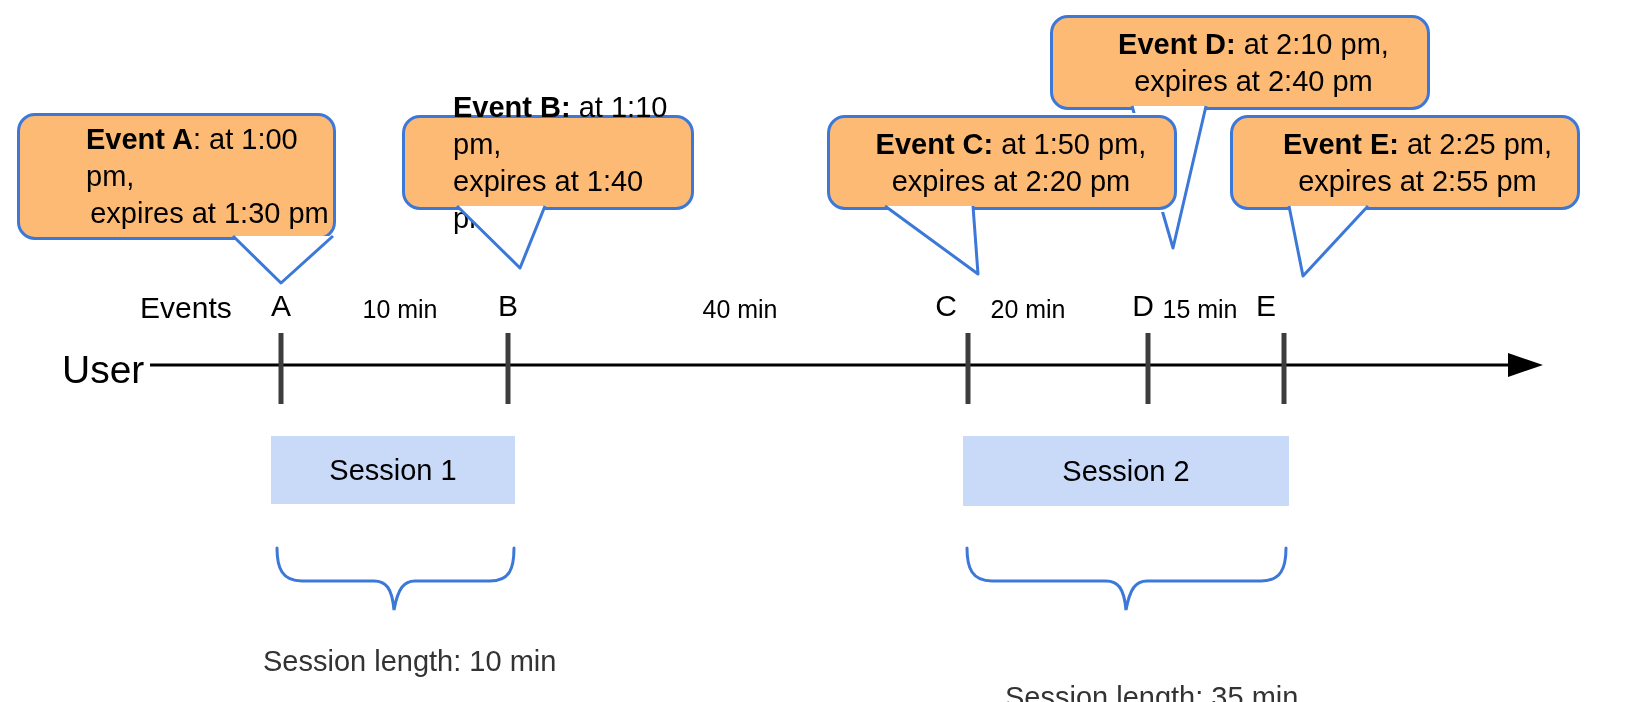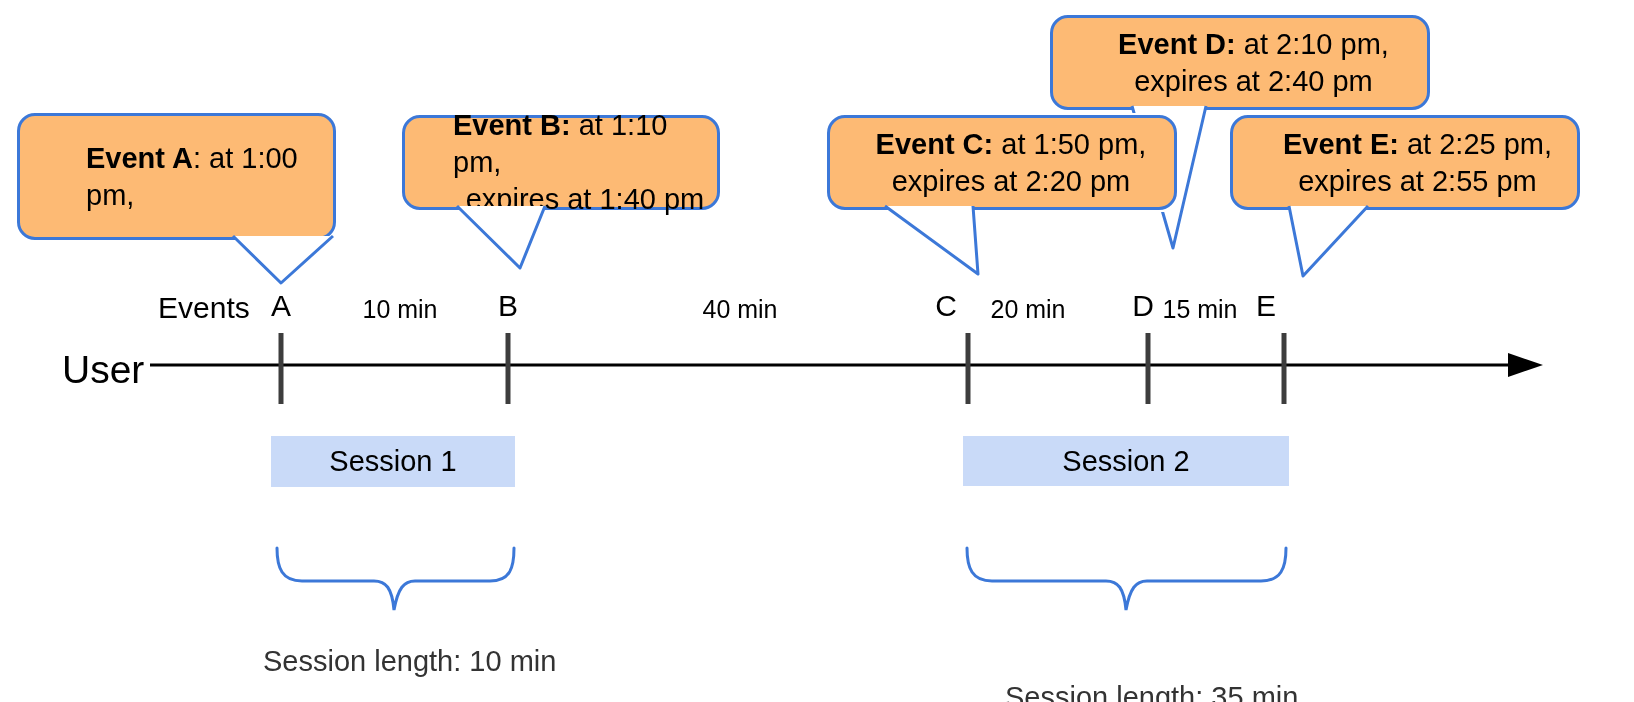--- a/index.html
+++ b/index.html
@@ -21,40 +21,41 @@
   .bubble .b{font-weight:bold;}
   .overlay{position:absolute;left:0;top:0;z-index:5;pointer-events:none;}
   .tail{fill:#fff;stroke:var(--callout-blue);stroke-width:3;stroke-linejoin:round;}
   .brace{fill:none;stroke:var(--callout-blue);stroke-width:3;stroke-linecap:round;}
   .axis{stroke:#000;stroke-width:3;}
   .arrowhead{fill:#000;}
   .tick{stroke:var(--tick-gray);stroke-width:5;}
   .lbl{position:absolute;white-space:nowrap;z-index:3;}
   .lbl.center{transform:translateX(-50%);}
   .user-label{font-size:39px;}
-  .events-label{font-size:30px;margin-left:18px;}
+  .events-label{font-size:30px;}
   .tick-label{font-size:30px;}
   .gap-label{font-size:25px;text-align:right;}
   .session{
     position:absolute;box-sizing:border-box;background:var(--session-fill);
     display:flex;align-items:center;justify-content:center;
     font-size:29px;color:#000;z-index:2;
   }
   .caption{position:absolute;font-size:29px;color:#333;white-space:nowrap;z-index:3;}
 </style>
 </head>
 <body>
 
 <div class="canvas">
 
   <div class="bubble" style="left:17px;top:113px;width:319px;height:127px;padding-left:66px;">
     <div><span class="b">Event A</span><span>: at 1:00 pm,</span></div>
+    <div>expires at 1:30 pm</div>
   </div>
 
-  <div class="bubble" style="left:402px;top:115px;width:318px;height:95px;padding-left:48px;">
+  <div class="bubble" style="left:402px;top:115px;width:292px;height:95px;padding-left:48px;">
     <div><span class="b">Event B:</span><span> at 1:10 pm,</span></div>
     <div>expires at 1:40 pm</div>
   </div>
 
   <div class="bubble" style="left:827px;top:115px;width:350px;height:95px;padding-left:18px;">
     <div><span class="b">Event C:</span><span> at 1:50 pm,</span></div>
     <div>expires at 2:20 pm</div>
   </div>
 
   <div class="bubble" style="left:1050px;top:15px;width:380px;height:95px;padding-left:27px;">
@@ -74,24 +75,24 @@
   <div class="lbl center tick-label" style="left:508px;top:289px;">B</div>
   <div class="lbl center tick-label" style="left:946px;top:289px;">C</div>
   <div class="lbl center tick-label" style="left:1143px;top:289px;">D</div>
   <div class="lbl center tick-label" style="left:1266px;top:289px;">E</div>
 
   <div class="lbl center gap-label" style="left:400px;top:295px;">10 min</div>
   <div class="lbl center gap-label" style="left:740px;top:295px;">40 min</div>
   <div class="lbl center gap-label" style="left:1028px;top:295px;">20 min</div>
   <div class="lbl center gap-label" style="left:1200px;top:295px;">15 min</div>
 
-  <div class="session" style="left:271px;top:436px;width:244px;height:51px;">
+  <div class="session" style="left:271px;top:436px;width:244px;height:68px;">
     <span>Session 1</span>
   </div>
-  <div class="session" style="left:963px;top:436px;width:326px;height:50px;">
+  <div class="session" style="left:963px;top:436px;width:326px;height:70px;">
     <span>Session 2</span>
   </div>
 
   <div class="caption" style="left:263px;top:645px;">Session length: 10 min</div>
   <div class="caption" style="left:1005px;top:681px;">Session length: 35 min</div>
 
   <svg class="overlay" width="1634" height="702" viewBox="0 0 1634 702">
     <defs>
       <clipPath id="clip-d-tail" clipPathUnits="userSpaceOnUse">
         <path clip-rule="evenodd" fill-rule="evenodd" d="M0,0 H1634 V702 H0 Z M825,113 H1179 V212 H825 Z"></path>

